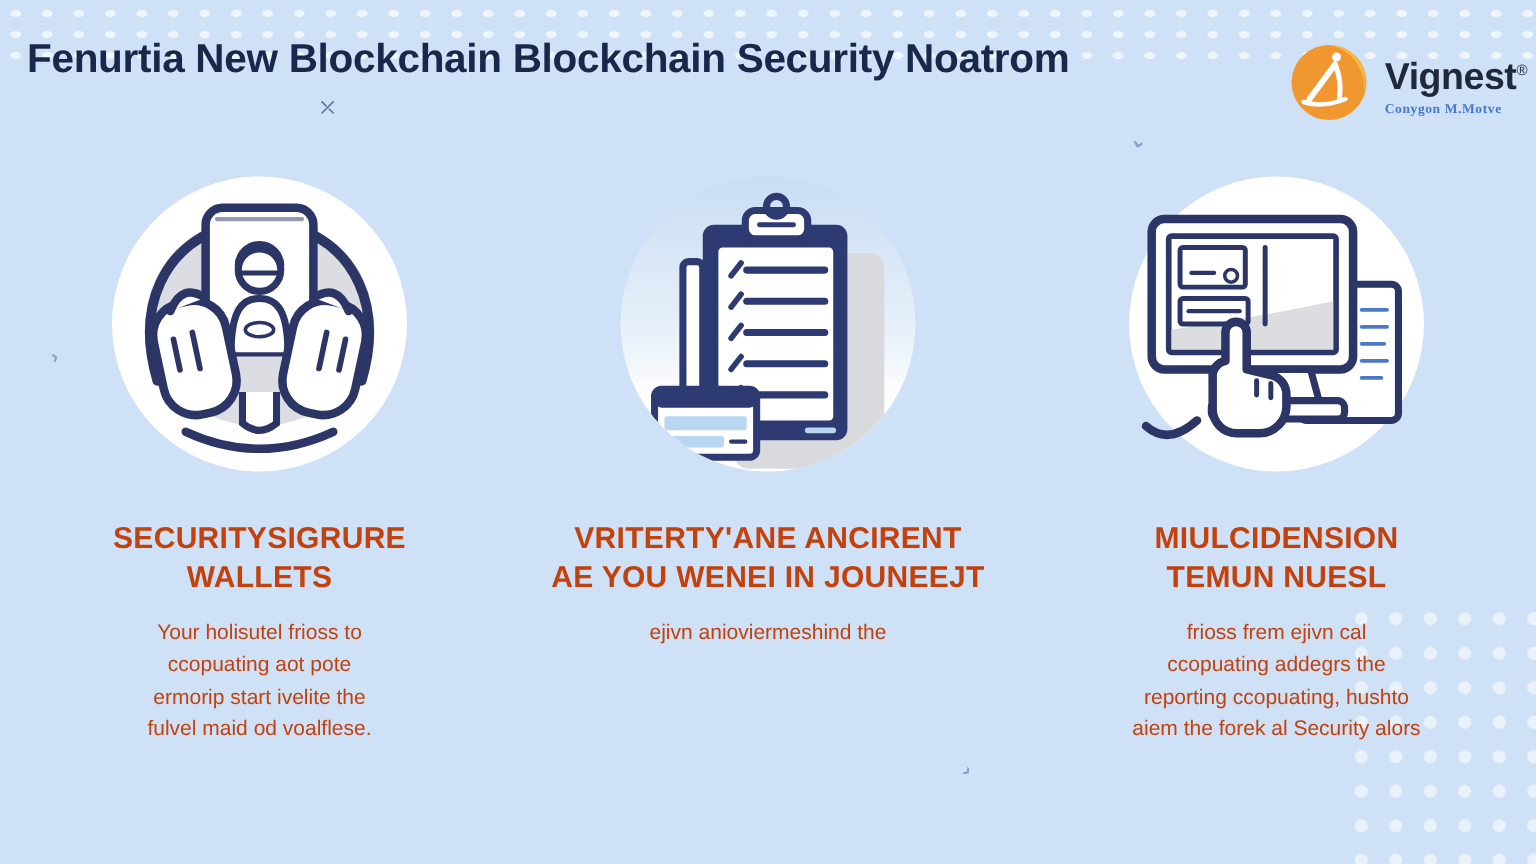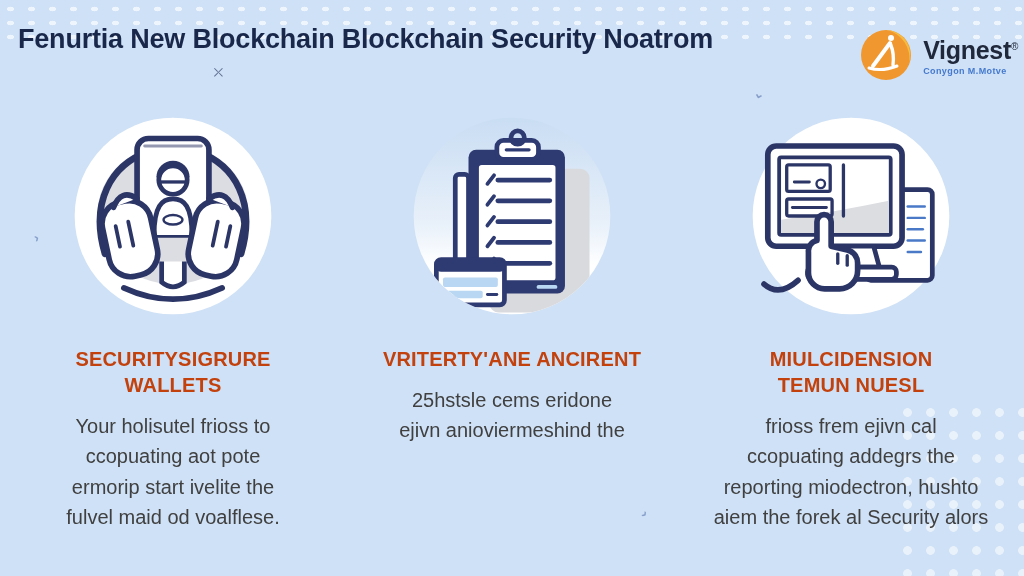--- a/index.html
+++ b/index.html
@@ -34,35 +34,35 @@
   .title span{display:block;}
   
   .logo{
     position:absolute;top:16px;right:6px;display:flex;align-items:center;gap:11px;margin-top:13px;
   }
   .logo-text .name{
     font-size:25px;font-weight:800;color:#20283c;line-height:1;letter-spacing:-0.3px;
   }
   .logo-text .name sup{font-size:10px;font-weight:400;}
   .logo-text .tagline{
-    font-size:9px;font-weight:700;color:#4479cf;letter-spacing:0.4px;margin-top:3px;
+    font-size:9px;font-weight:700;color:#4479cf;letter-spacing:0.4px;margin-top:3px;font-family:Liberation Serif, serif;
   }
   
   .column{position:absolute;top:112px;text-align:center;}
   .col-1{left:8px;width:330px;}
   .col-2{left:347px;width:330px;}
   .col-3{left:683px;width:336px;}
   .icon-wrap{width:208px;height:208px;margin:0 auto;}
   .col-heading{
     margin-top:26px;font-size:20px;font-weight:800;color:#c2410c;
     line-height:1.3;letter-spacing:0.2px;
   }
   .col-heading span{display:block;}
   .col-body{
-    margin-top:13px;font-size:20px;color:#404040;line-height:1.52;
+    margin-top:13px;font-size:14px;color:#c2410c;line-height:1.52;
   }
   .col-body span{display:block;}
 </style>
 </head>
 <body>
 
 <div class="stage">
 
   <div class="dots-top"></div>
   <div class="dots-bottom-right"></div>
@@ -174,23 +174,23 @@
           <rect x="30" y="156" width="72" height="48" rx="5" fill="#fff" stroke="#2e3a72" stroke-width="5"></rect>
           <rect x="30" y="156" width="72" height="13" rx="5" fill="#2e3a72"></rect>
           <rect x="37" y="175" width="58" height="10" rx="2" fill="#b9d6f2"></rect>
           <rect x="37" y="189" width="42" height="8" rx="2" fill="#b9d6f2"></rect>
           <line x1="84" y1="193" x2="94" y2="193" stroke="#2e3a72" stroke-width="3" stroke-linecap="round"></line>
         </g>
       </svg>
     </div>
     <div class="col-heading">
       <span>VRITERTY'ANE ANCIRENT</span>
+      <span>AE YOU WENEI IN JOUNEEJT</span>
     </div>
     <div class="col-body">
-      <span>25hstsle cems eridone</span>
       <span>ejivn anioviermeshind the</span>
     </div>
   </div>
 
   <div class="column col-3">
     <div class="icon-wrap">
       <svg width="208" height="208" viewBox="0 0 220 220">
         <circle cx="110" cy="110" r="104" fill="#ffffff"></circle>
         <rect x="126" y="82" width="70" height="96" rx="5" fill="#fff" stroke="#2b3566" stroke-width="5"></rect>
         <g stroke="#4a79c8" stroke-width="2.6" stroke-linecap="round">
@@ -217,18 +217,18 @@
         <line x1="106" y1="152" x2="106" y2="162" stroke="#2b3566" stroke-width="3.5" stroke-linecap="round"></line>
       </svg>
     </div>
     <div class="col-heading">
       <span>MIULCIDENSION</span>
       <span>TEMUN NUESL</span>
     </div>
     <div class="col-body">
       <span>frioss frem ejivn cal</span>
       <span>ccopuating addegrs the</span>
-      <span>reporting miodectron, hushto</span>
+      <span>reporting ccopuating, hushto</span>
       <span>aiem the forek al Security alors</span>
     </div>
   </div>
 
 </div>
 
 </body></html>

